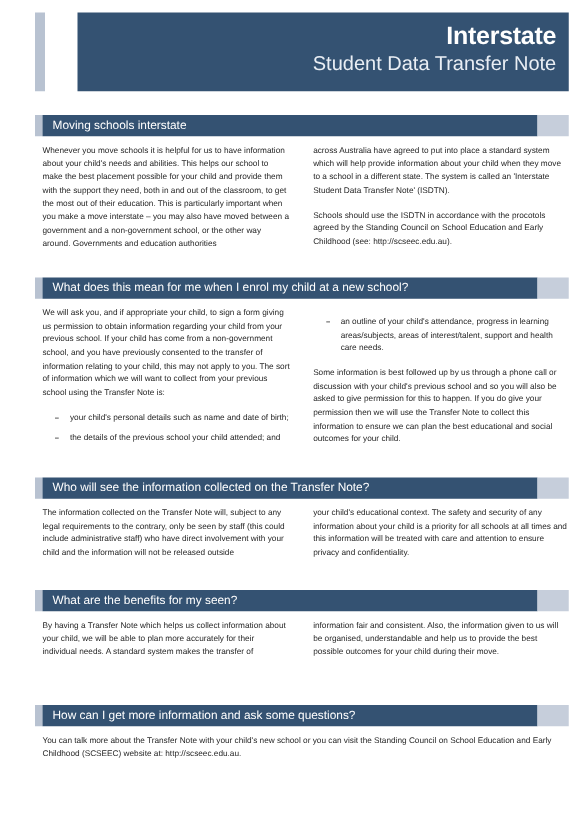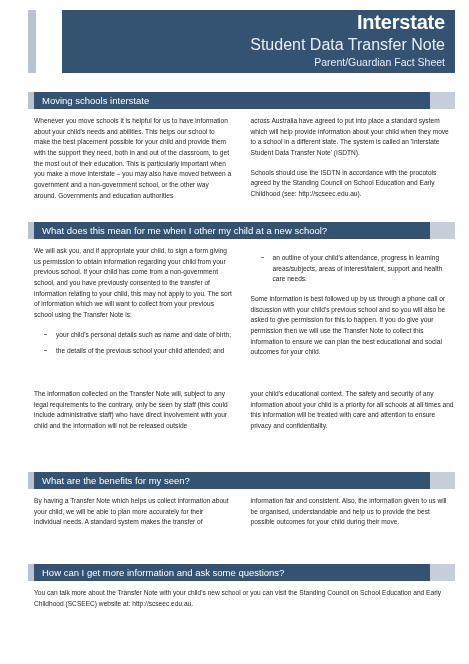--- a/index.html
+++ b/index.html
@@ -162,21 +162,20 @@
 </head>
 <body>
 
 <div class="page">
 
   <div class="masthead">
     <div class="masthead-tab"></div>
     <div class="masthead-body">
       <div class="masthead-title">Interstate</div>
       <div class="masthead-sub1">Student Data Transfer Note</div>
-      <div class="masthead-sub2">Parent/Guardian Fact Sheet</div>
     </div>
   </div>
 
   <div class="section" style="top:92px;">
     <div class="heading-row">
       <div class="heading-tab"></div>
       <div class="heading-bar">
         <span>Moving schools interstate</span>
       </div>
       <div class="heading-end"></div>
@@ -189,21 +188,21 @@
         <p class="body">across Australia have agreed to put into place a standard system which will help provide information about your child when they move to a school in a different state. The system is called an 'Interstate Student Data Transfer Note' (ISDTN).</p>
         <p class="body">Schools should use the ISDTN in accordance with the procotols agreed by the Standing Council on School Education and Early Childhood (see: http://scseec.edu.au).</p>
       </div>
     </div>
   </div>
 
   <div class="section" style="top:222px;">
     <div class="heading-row">
       <div class="heading-tab"></div>
       <div class="heading-bar">
-        <span>What does this mean for me when I other my child at a new school?</span>
+        <span>What does this mean for me when I enrol my child at a new school?</span>
       </div>
       <div class="heading-end"></div>
     </div>
     <div class="cols">
       <div class="col left">
         <p class="body">We will ask you, and if appropriate your child, to sign a form giving us permission to obtain information regarding your child from your previous school. If your child has come from a non-government school, and you have previously consented to the transfer of information relating to your child, this may not apply to you. The sort of information which we will want to collect from your previous school using the Transfer Note is:</p>
         <ul class="bullets">
           <li>your child's personal details such as name and date of birth;</li>
           <li>the details of the previous school your child attended; and</li>
         </ul>
@@ -211,20 +210,27 @@
       <div class="col right">
         <ul class="bullets nudge-top">
           <li>an outline of your child's attendance, progress in learning areas/subjects, areas of interest/talent, support and health care needs.</li>
         </ul>
         <p class="body" style="margin-top:9px;">Some information is best followed up by us through a phone call or discussion with your child's previous school and so you will also be asked to give permission for this to happen.  If you do give your permission then we will use the Transfer Note to collect this information to ensure we can plan the best educational and social outcomes for your child.</p>
       </div>
     </div>
   </div>
 
   <div class="section" style="top:382px;">
+    <div class="heading-row">
+      <div class="heading-tab"></div>
+      <div class="heading-bar">
+        <span>Who will see the information collected on the Transfer Note?</span>
+      </div>
+      <div class="heading-end"></div>
+    </div>
     <div class="cols">
       <div class="col left">
         <p class="body">The information collected on the Transfer Note will, subject to any legal requirements to the contrary, only be seen by staff (this could include administrative staff) who have direct involvement with your child and the information will not be released outside</p>
       </div>
       <div class="col right">
         <p class="body">your child's educational context.  The safety and security of any information about your child is a priority for all schools at all times and this information will be treated with care and attention to ensure privacy and confidentiality.</p>
       </div>
     </div>
   </div>
 

